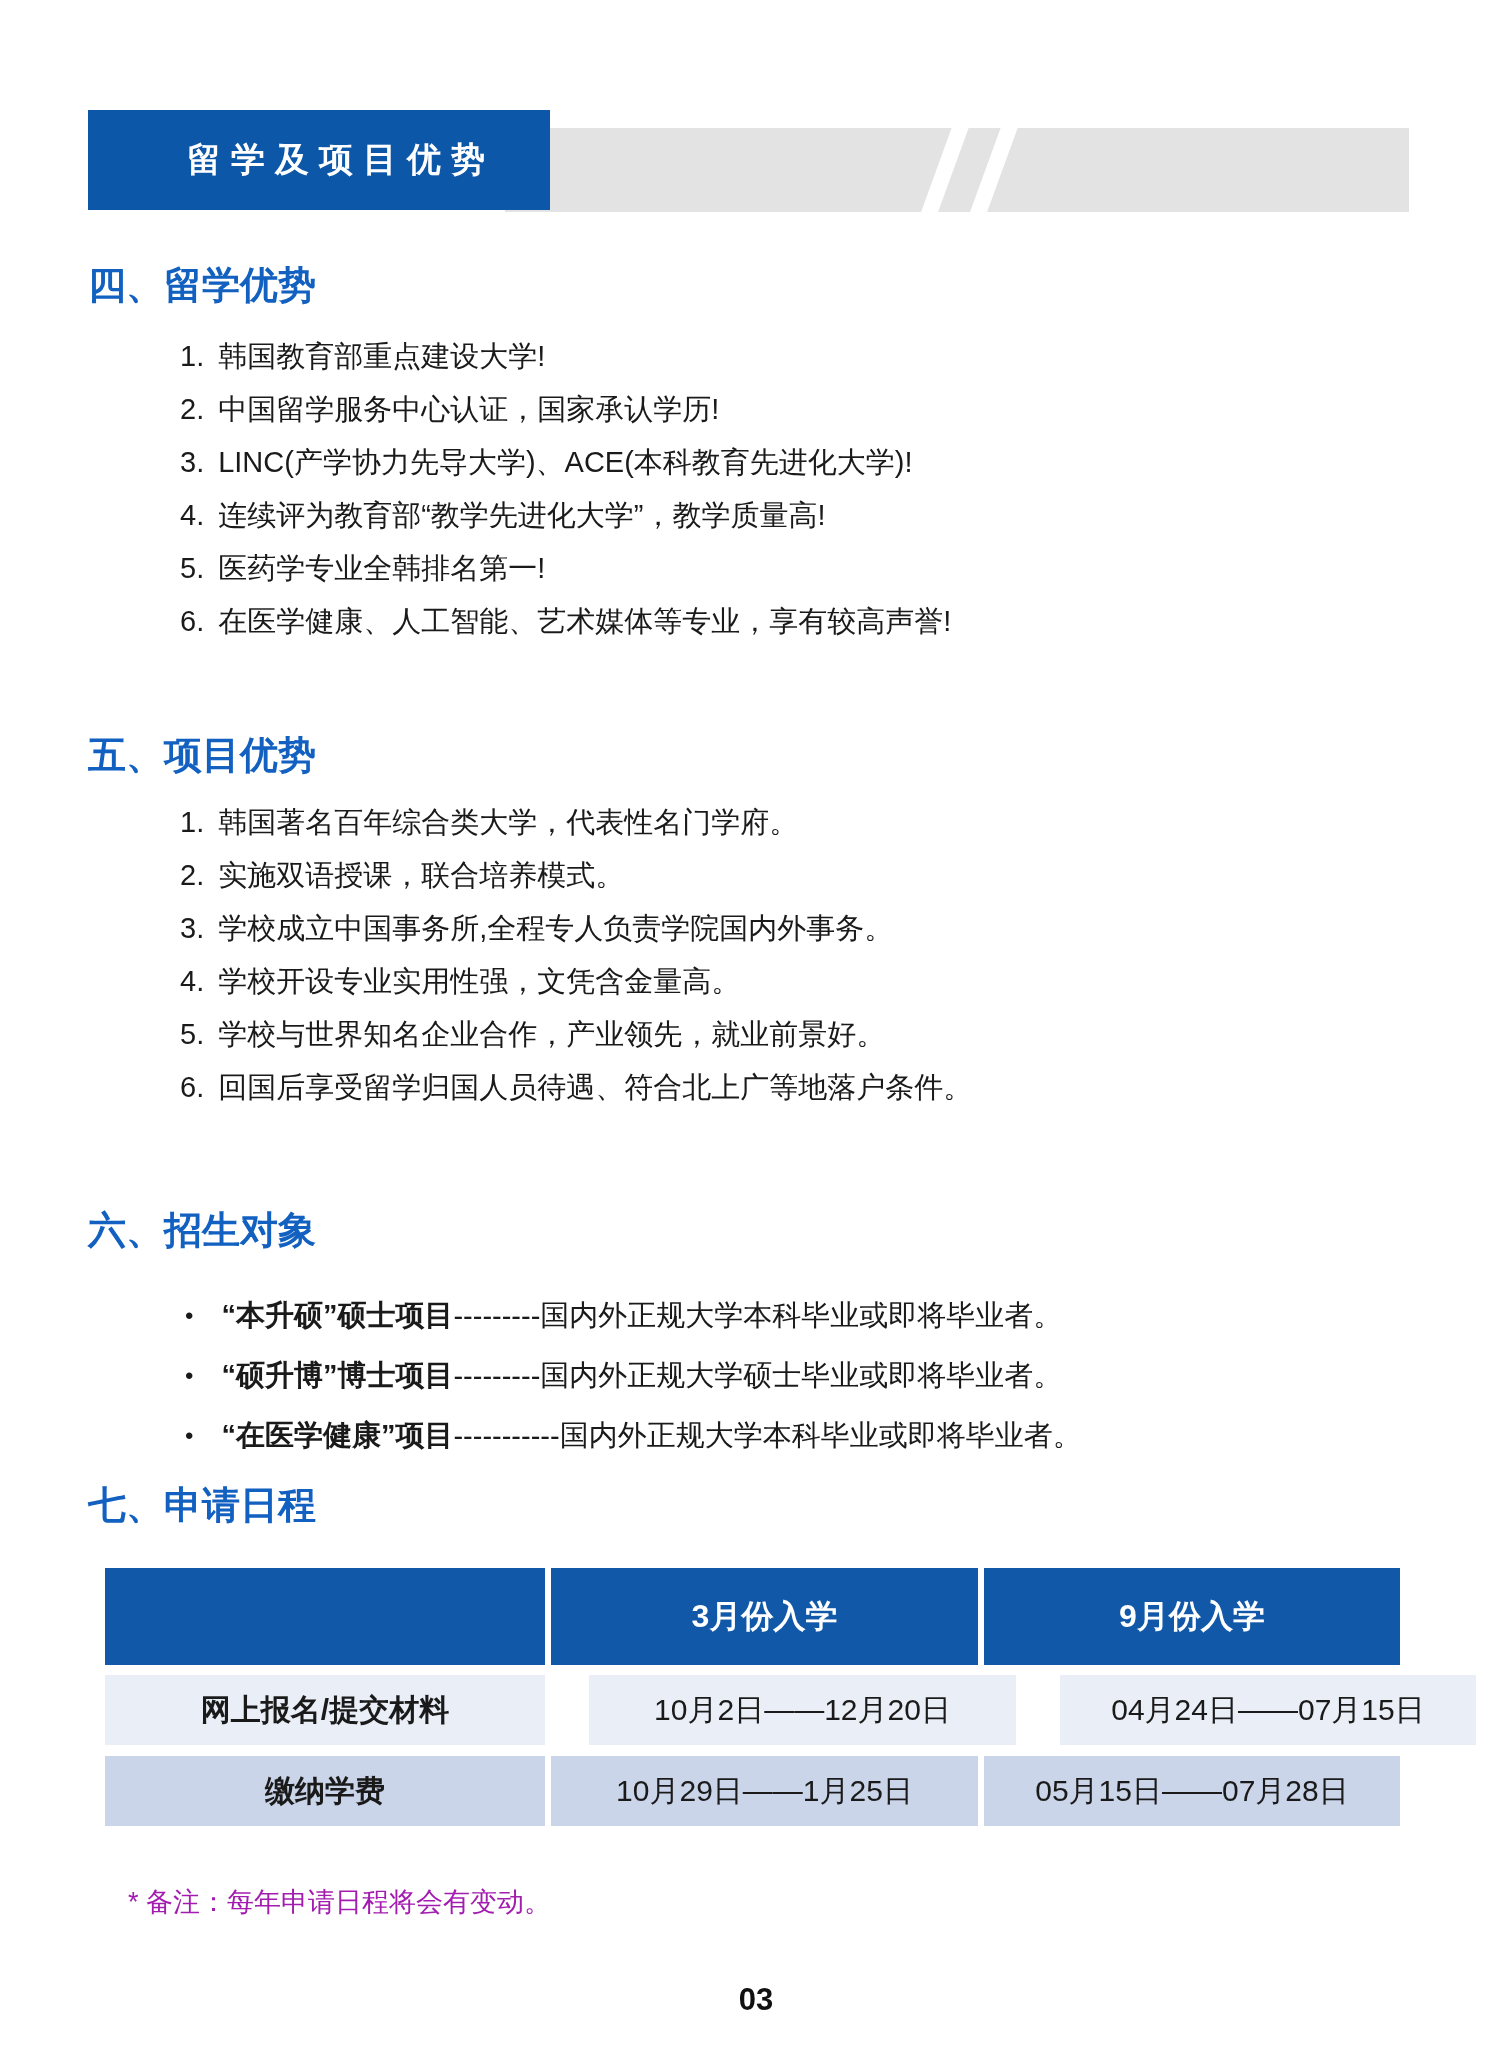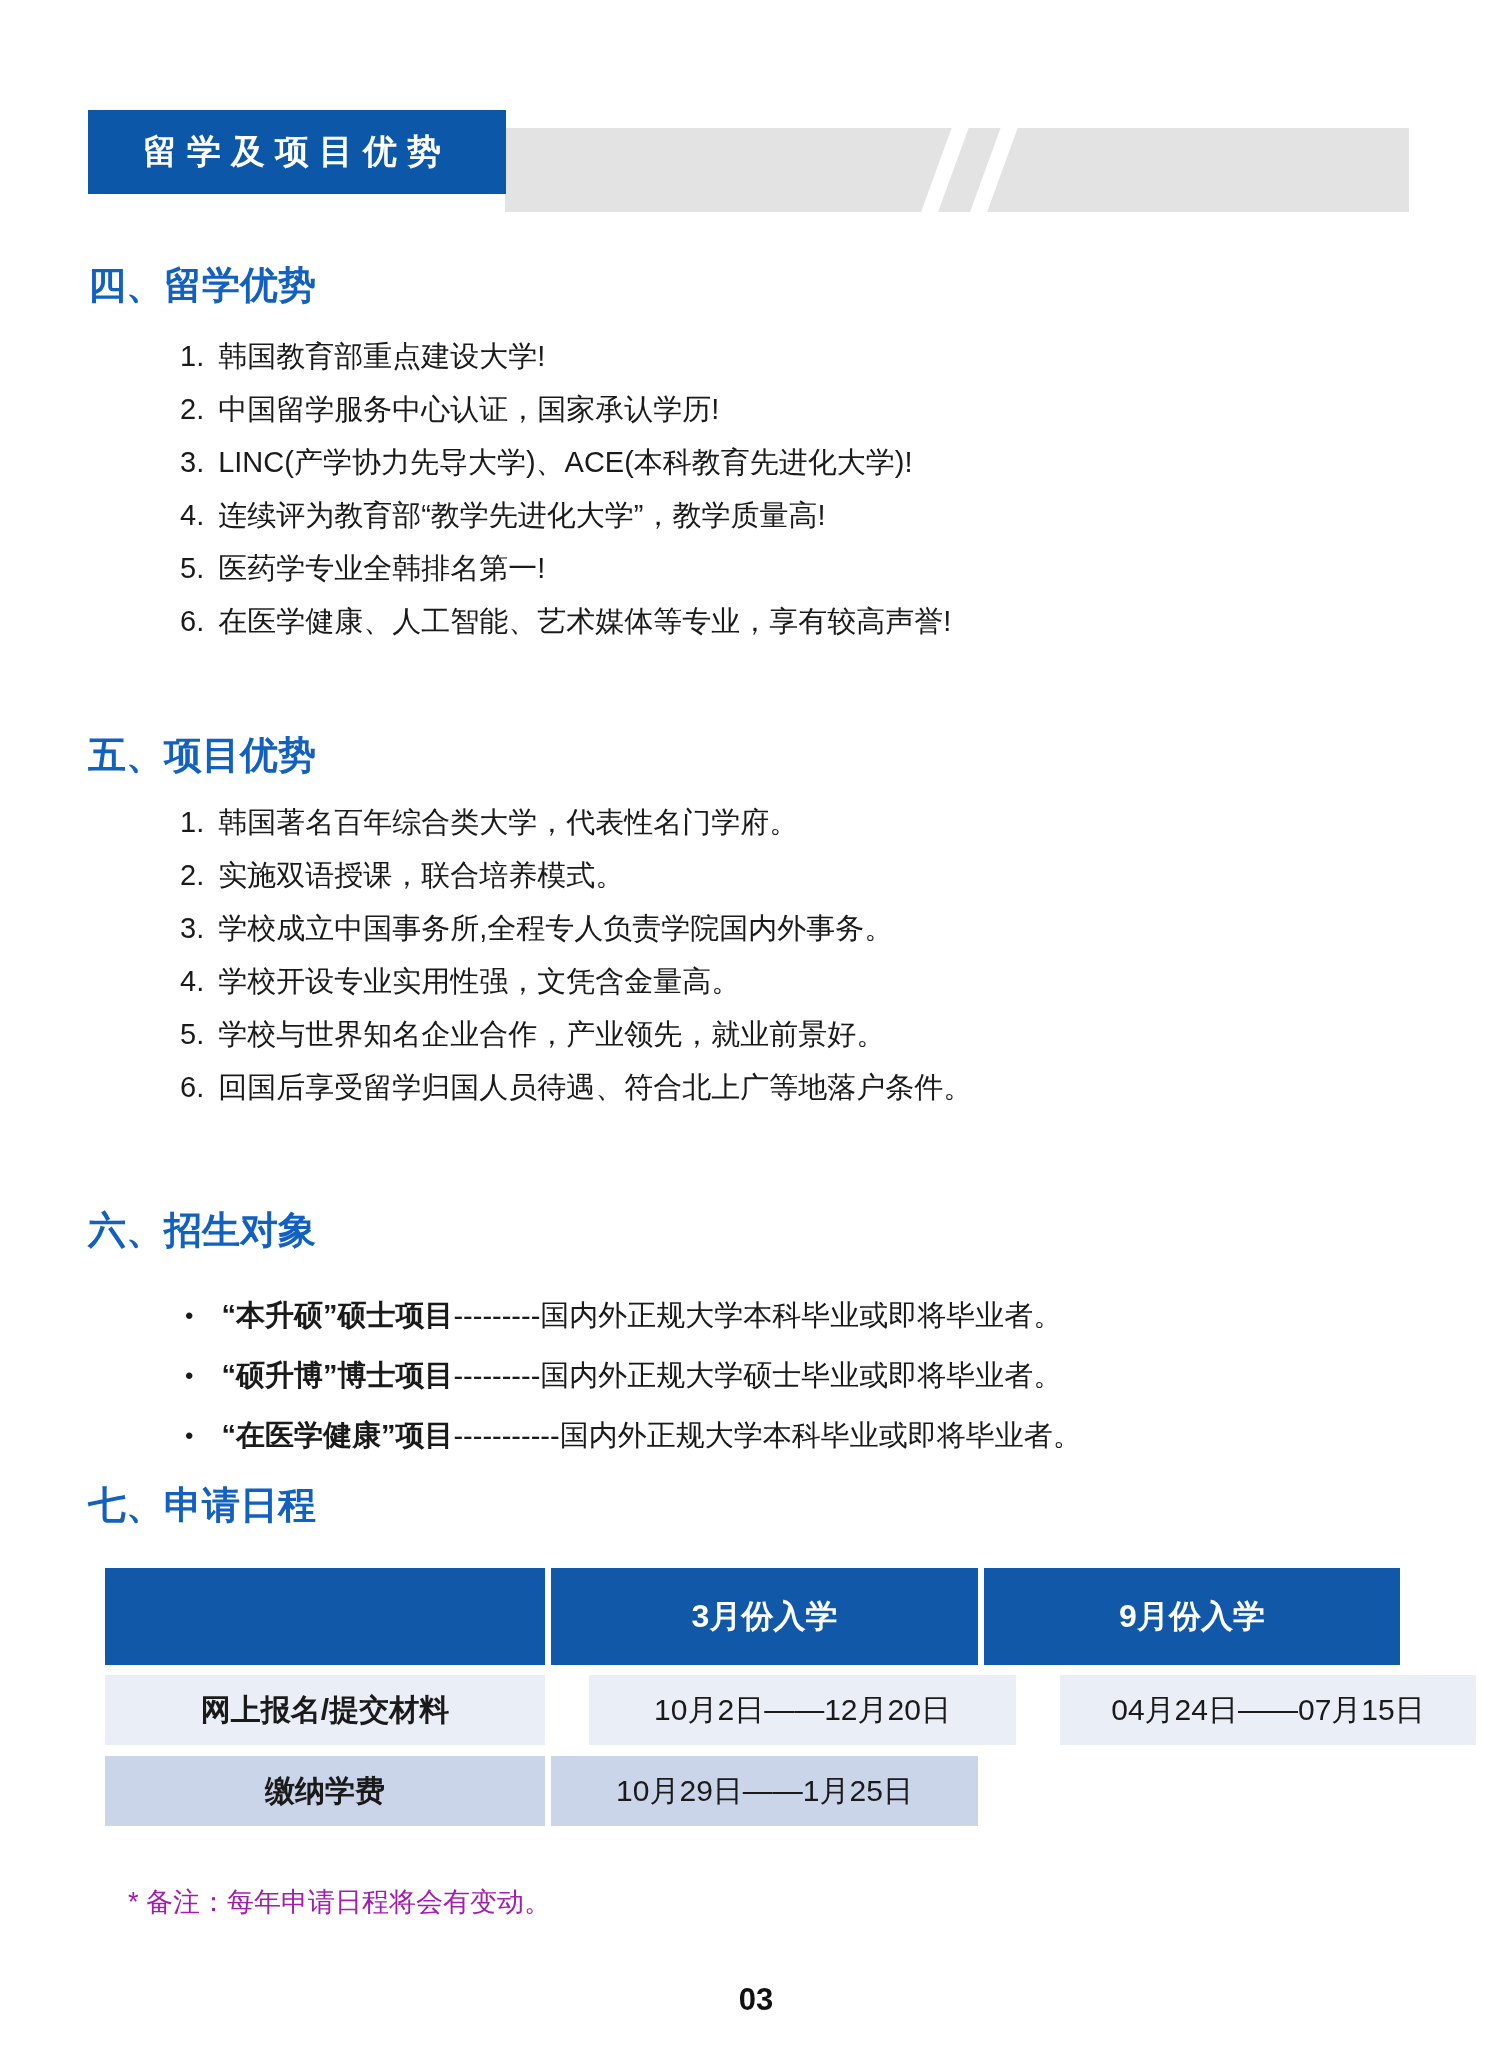--- a/index.html
+++ b/index.html
@@ -8,23 +8,23 @@
     font-family:"Liberation Sans","DejaVu Sans",sans-serif;color:#1a1a1a;
     overflow:hidden;
   }
   
   .banner{position:relative;height:212px;}
   .banner-gray{position:absolute;left:505px;right:103px;top:128px;height:84px;background:#e3e3e3;overflow:hidden;}
   .slash{position:absolute;top:-6px;height:110%;width:17px;background:#ffffff;transform:skewX(-20deg);}
   .slash.s1{left:432px;}
   .slash.s2{left:481px;}
   .banner-title-box{
-    position:absolute;left:88px;top:110px;width:418px;height:84px;background:#0d57a8;
+    position:absolute;left:88px;top:110px;width:418px;height:100px;background:#0d57a8;
     color:#ffffff;display:flex;align-items:center;justify-content:center;
-    font-size:34px;font-weight:bold;letter-spacing:10px;white-space:nowrap;
+    font-size:34px;font-weight:bold;letter-spacing:10px;white-space:nowrap;padding-left:44px;
   }
   
   .sec-h{
     margin:0 0 0 88px;height:50px;display:flex;align-items:center;
     color:#1260c0;font-size:38px;font-weight:bold;white-space:nowrap;
   }
   .sec-h.h4{margin-top:48px;}
   .sec-h.h5{margin-top:82px;}
   .sec-h.h6{margin-top:91px;}
   .sec-h.h7{margin-top:14px;}
@@ -151,18 +151,19 @@
     <div class="cell">9月份入学</div>
   </div>
   <div class="tbl-row tbl-body1">
     <div class="cell label-cell">网上报名/提交材料</div>
     <div class="cell">10月2日——12月20日</div>
     <div class="cell">04月24日——07月15日</div>
   </div>
   <div class="tbl-row tbl-body2">
     <div class="cell label-cell">缴纳学费</div>
     <div class="cell">10月29日——1月25日</div>
+    <div class="cell">05月15日——07月28日</div>
   </div>
 </div>
 
 <div class="note">* 备注：每年申请日程将会有变动。</div>
 
 <div class="page-num">03</div>
 
 </body></html>

